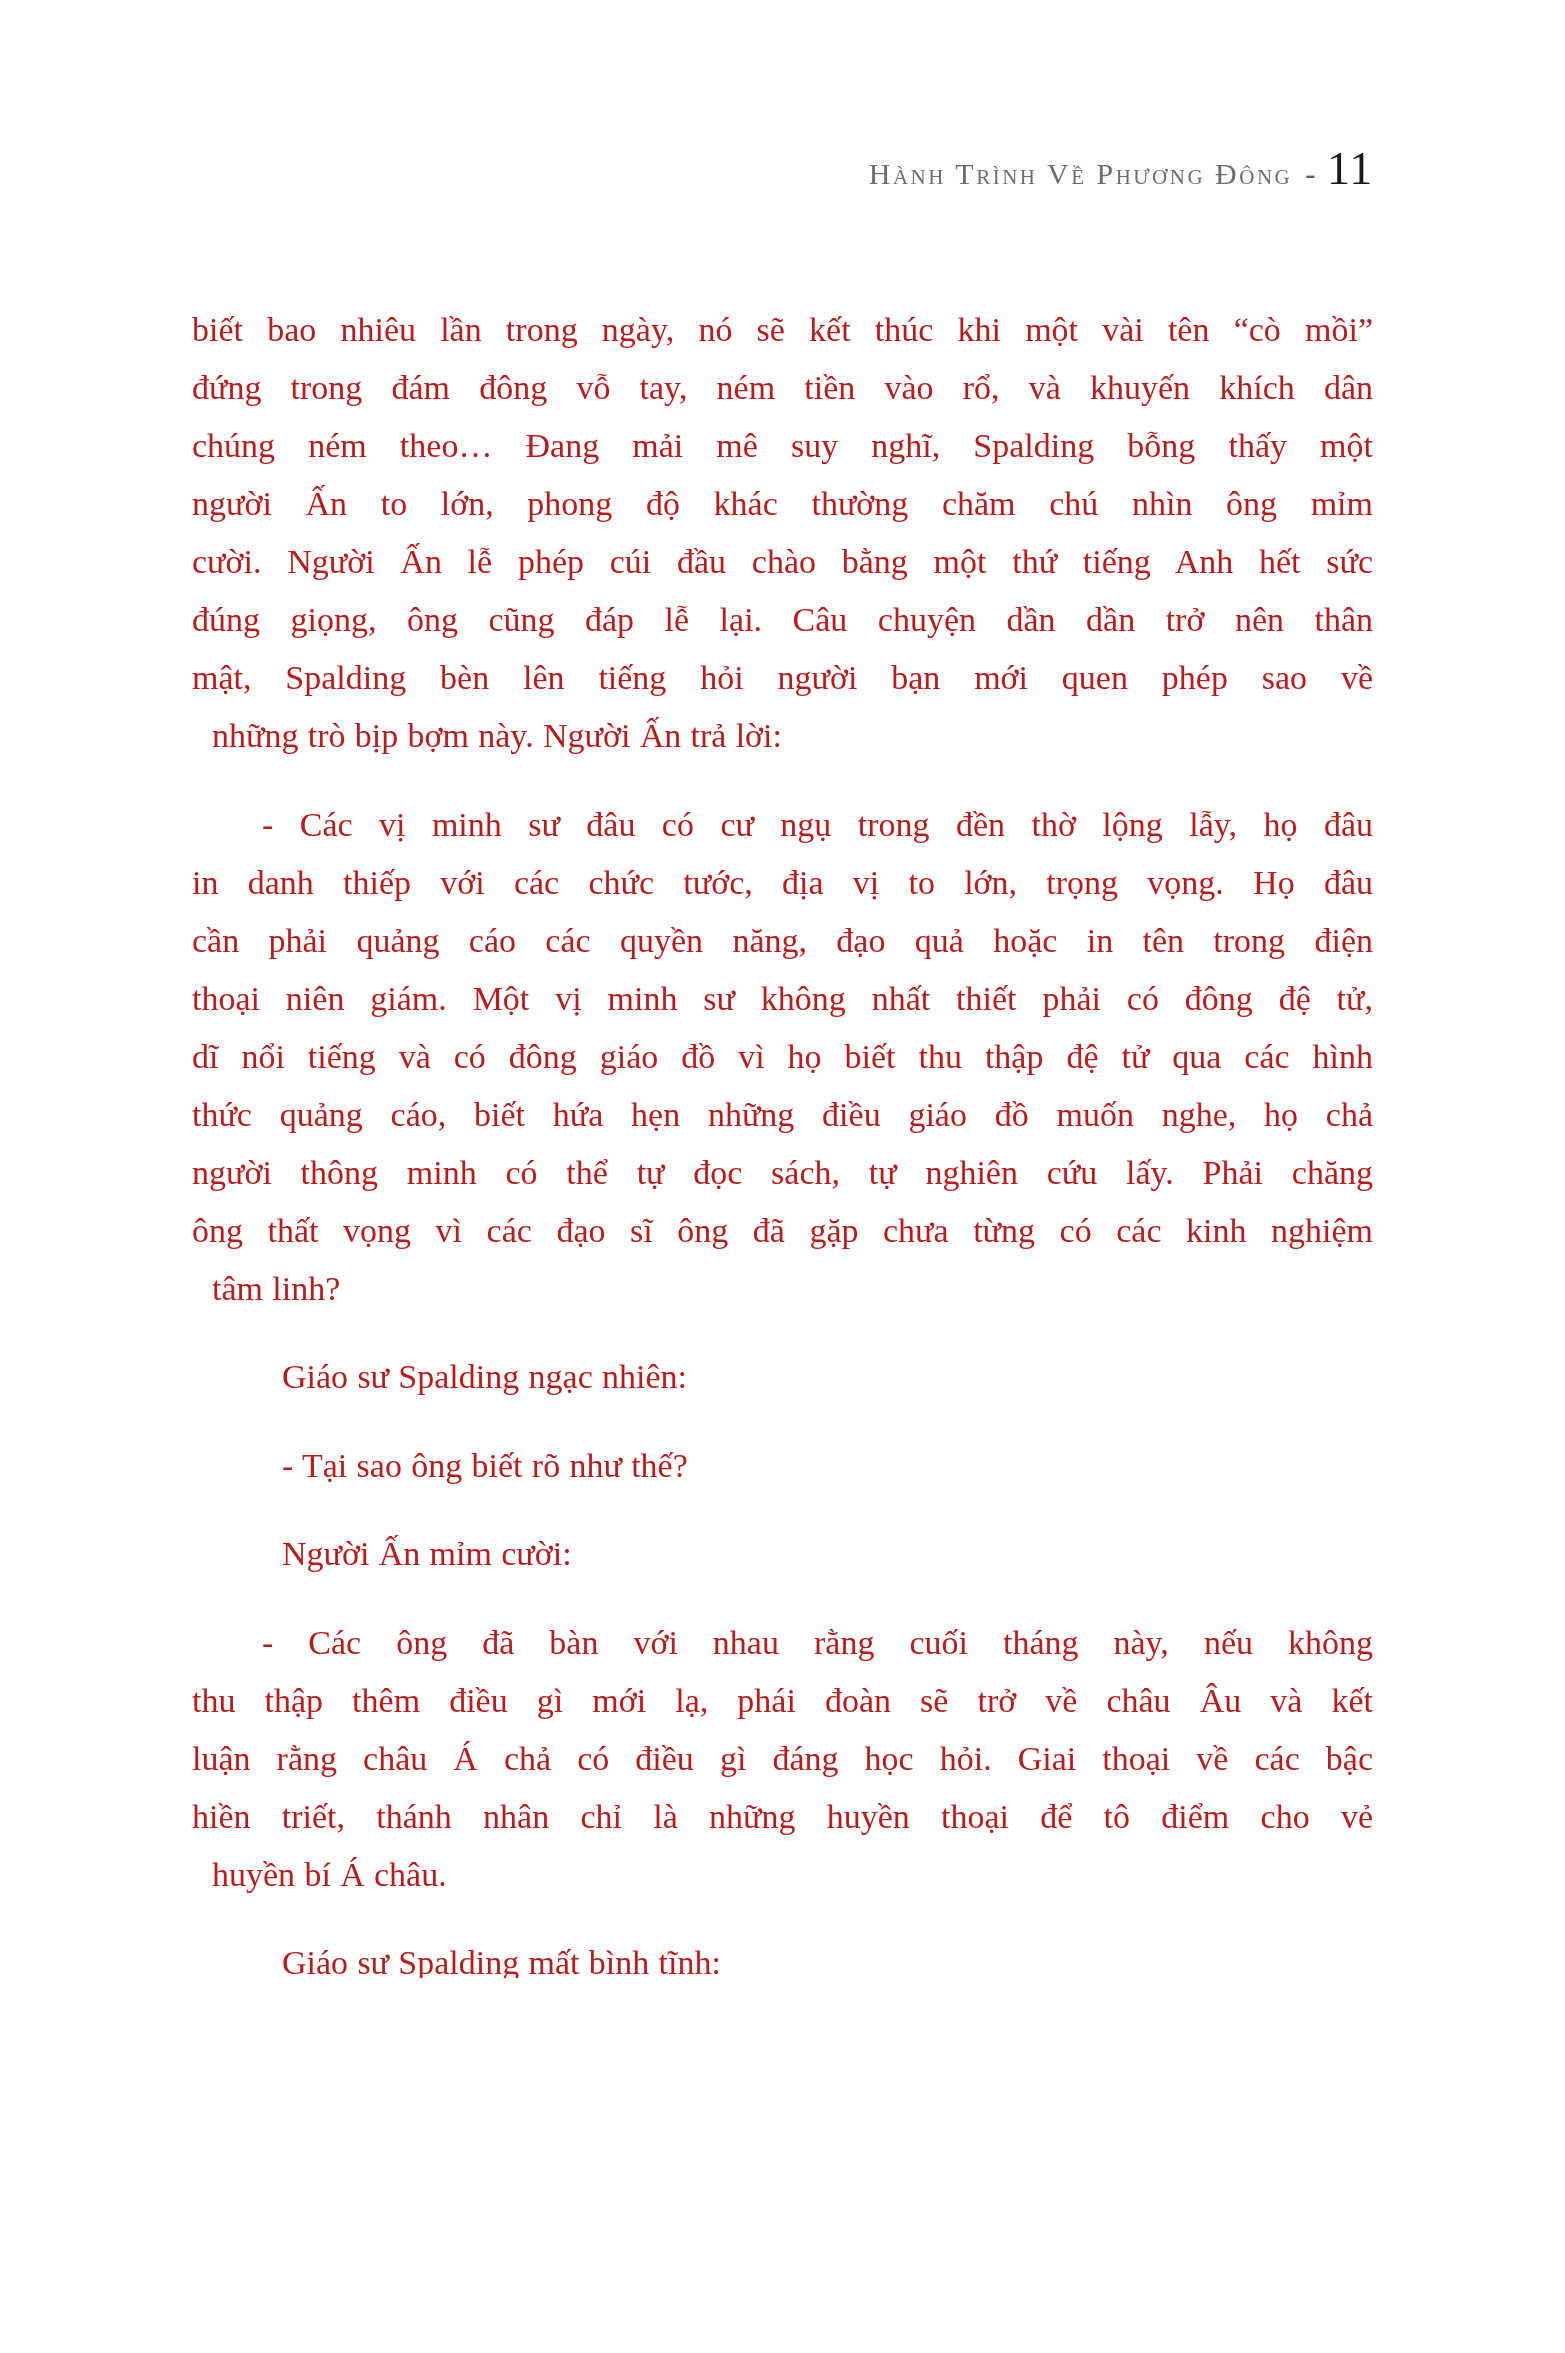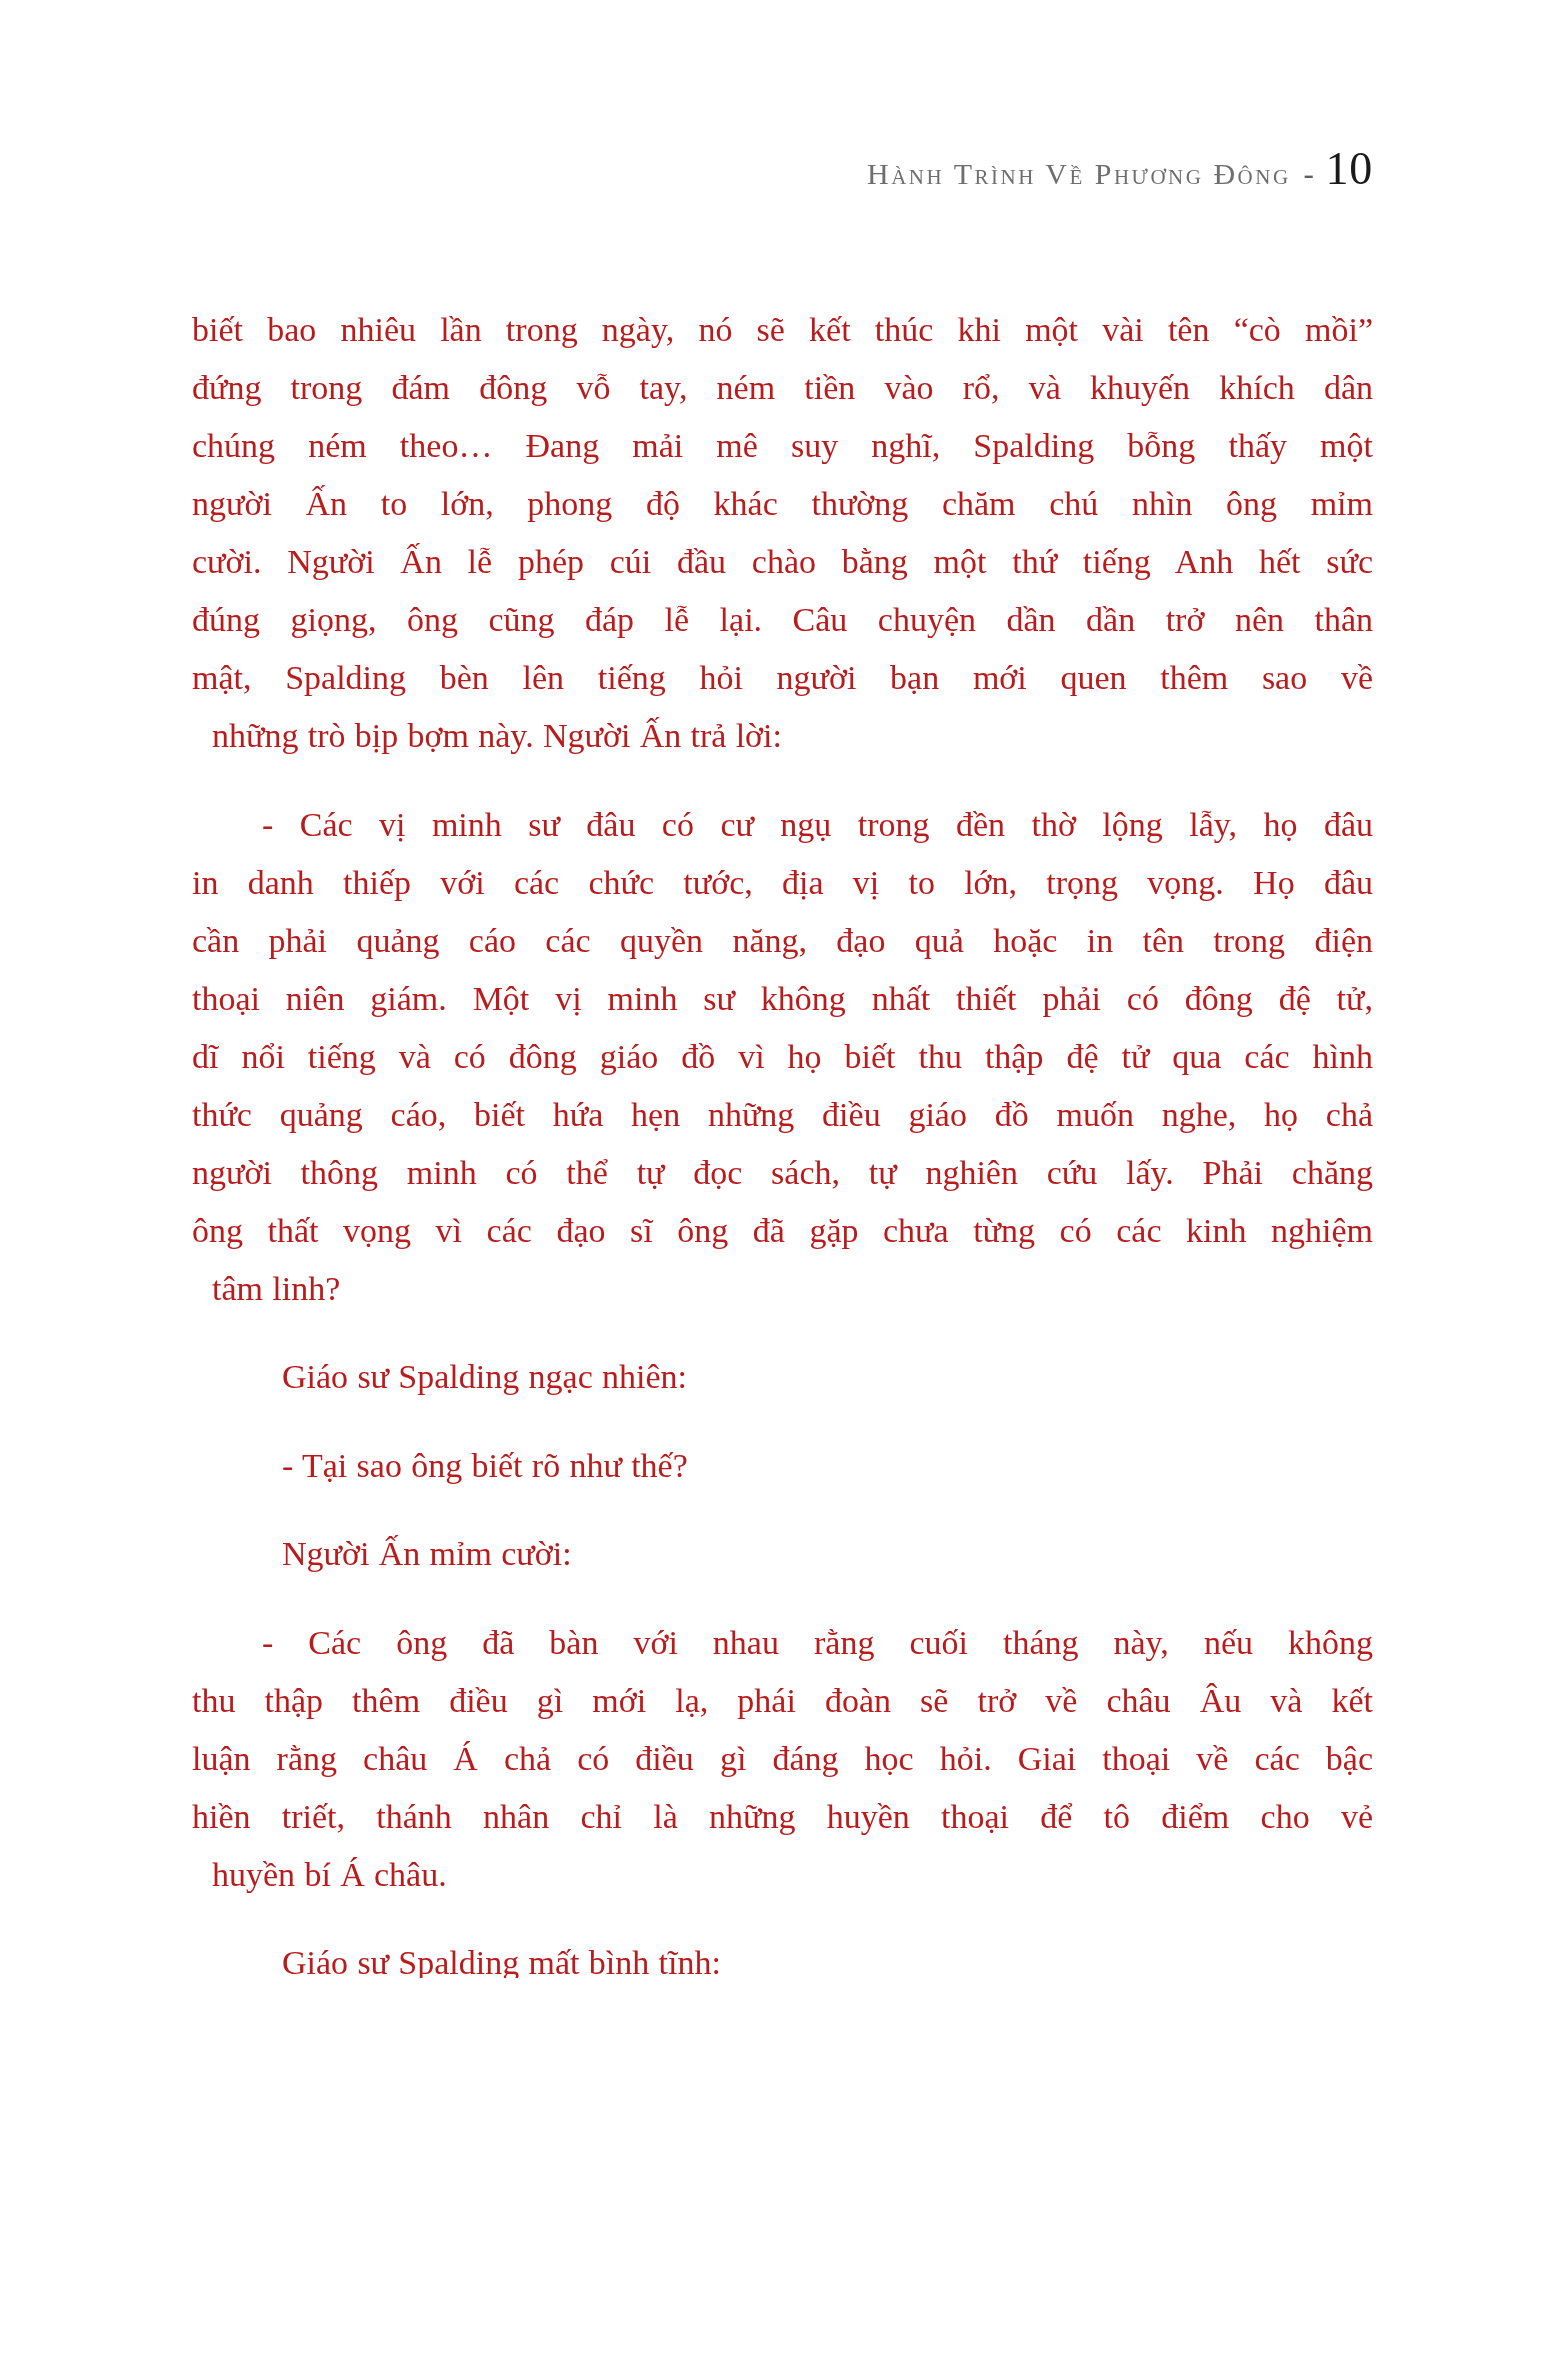--- a/index.html
+++ b/index.html
@@ -68,32 +68,32 @@
   }
 </style>
 </head>
 <body>
 
 <div class="page">
 
   <div class="running-head">
     <span class="head-title">Hành Trình Về Phương Đông</span>
     <span class="head-sep">-</span>
-    <span class="head-pagenum">10</span>
+    <span class="head-pagenum">11</span>
   </div>
 
   <div class="text-block" id="text-block">
       <div class="para">
         <div class="line">biết bao nhiêu lần trong ngày, nó sẽ kết thúc khi một vài tên “cò mồi”</div>
         <div class="line">đứng trong đám đông vỗ tay, ném tiền vào rổ, và khuyến khích dân</div>
         <div class="line">chúng ném theo… Đang mải mê suy nghĩ, Spalding bỗng thấy một</div>
         <div class="line">người Ấn to lớn, phong độ khác thường chăm chú nhìn ông mỉm</div>
         <div class="line">cười. Người Ấn lễ phép cúi đầu chào bằng một thứ tiếng Anh hết sức</div>
         <div class="line">đúng giọng, ông cũng đáp lễ lại. Câu chuyện dần dần trở nên thân</div>
-        <div class="line">mật, Spalding bèn lên tiếng hỏi người bạn mới quen thêm sao về</div>
+        <div class="line">mật, Spalding bèn lên tiếng hỏi người bạn mới quen phép sao về</div>
         <div class="line para-last">những trò bịp bợm này. Người Ấn trả lời:</div>
       </div>
       <div class="para indent">
         <div class="line">- Các vị minh sư đâu có cư ngụ trong đền thờ lộng lẫy, họ đâu</div>
         <div class="line">in danh thiếp với các chức tước, địa vị to lớn, trọng vọng. Họ đâu</div>
         <div class="line">cần phải quảng cáo các quyền năng, đạo quả hoặc in tên trong điện</div>
         <div class="line">thoại niên giám. Một vị minh sư không nhất thiết phải có đông đệ tử,</div>
         <div class="line">dĩ nổi tiếng và có đông giáo đồ vì họ biết thu thập đệ tử qua các hình</div>
         <div class="line">thức quảng cáo, biết hứa hẹn những điều giáo đồ muốn nghe, họ chả</div>
         <div class="line">người thông minh có thể tự đọc sách, tự nghiên cứu lấy. Phải chăng</div>

